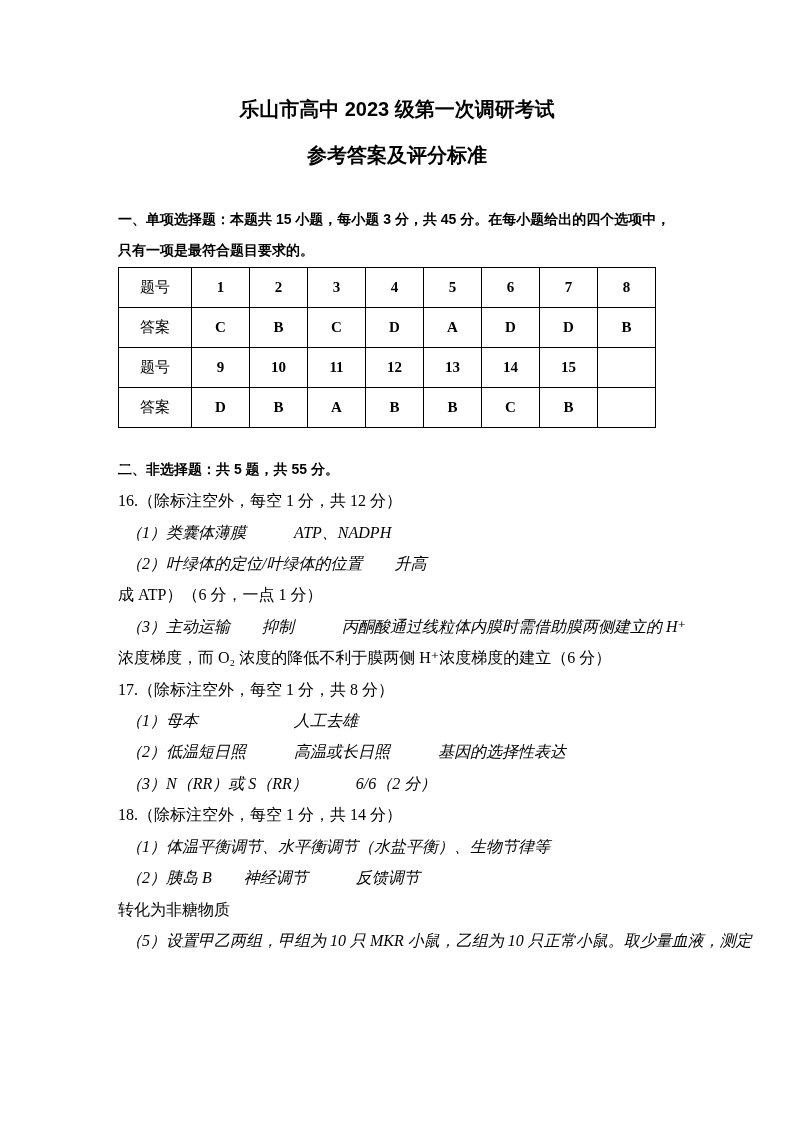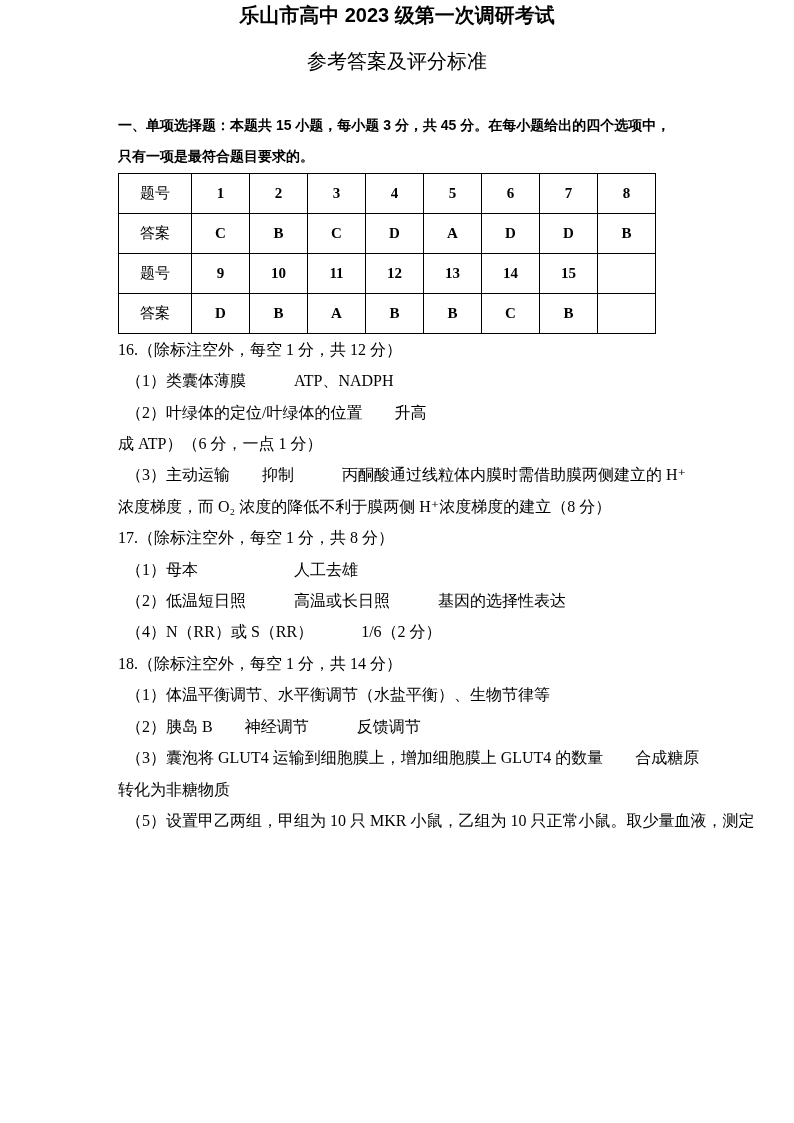--- a/index.html
+++ b/index.html
@@ -10,32 +10,33 @@
   .page {
     position: relative;
     width: 794px;
     height: 1123px;
     background: #ffffff;
     color: #000000;
     overflow: hidden;
     font-family: "Liberation Serif", "DejaVu Serif", serif;
   }
   .title-line1 {
+    padding-top: 94px;
     text-align: center;
     font-family: "Liberation Sans", "DejaVu Sans", sans-serif;
     font-weight: bold;
     font-size: 20px;
     line-height: 30px;
     white-space: nowrap;
   }
   .title-line2 {
     margin-top: 16px;
     text-align: center;
     font-family: "Liberation Sans", "DejaVu Sans", sans-serif;
-    font-weight: normal;
+    font-weight: bold;
     font-size: 20px;
     line-height: 30px;
     white-space: nowrap;
   }
   .content {
     margin-left: 118px;
     margin-right: 100px;
     margin-top: 16px;
   }
   .intro {
@@ -76,20 +77,21 @@
     line-height: 31.4px;
     white-space: nowrap;
   }
   .ans-line {
     font-size: 16px;
     line-height: 31.4px;
     white-space: nowrap;
   }
   .ans-line.ind {
     padding-left: 8px;
+    font-style: italic;
   }
 </style>
 </head>
 <body>
 
 <div class="page">
 
   <div class="title-line1">乐山市高中 2023 级第一次调研考试</div>
   <div class="title-line2">参考答案及评分标准</div>
 
@@ -142,34 +144,34 @@
         <td class="val">A</td>
         <td class="val">B</td>
         <td class="val">B</td>
         <td class="val">C</td>
         <td class="val">B</td>
         <td class="val"></td>
       </tr>
     </tbody>
       </table>
 
+    <div class="sec2-heading">二、非选择题：共 5 题，共 55 分。</div>
 
     <div>
       <div class="ans-line">16.（除标注空外，每空 1 分，共 12 分）</div>
       <div class="ans-line ind">（1）类囊体薄膜　　　ATP、NADPH</div>
       <div class="ans-line ind">（2）叶绿体的定位/叶绿体的位置　　升高</div>
       <div class="ans-line">成 ATP）（6 分，一点 1 分）</div>
       <div class="ans-line ind">（3）主动运输　　抑制　　　丙酮酸通过线粒体内膜时需借助膜两侧建立的 H⁺</div>
-      <div class="ans-line">浓度梯度，而 O₂ 浓度的降低不利于膜两侧 H⁺浓度梯度的建立（8 分）</div>
+      <div class="ans-line">浓度梯度，而 O₂ 浓度的降低不利于膜两侧 H⁺浓度梯度的建立（6 分）</div>
       <div class="ans-line">17.（除标注空外，每空 1 分，共 8 分）</div>
       <div class="ans-line ind">（1）母本　　　　　　人工去雄</div>
       <div class="ans-line ind">（2）低温短日照　　　高温或长日照　　　基因的选择性表达</div>
-      <div class="ans-line ind">（4）N（RR）或 S（RR）　　　1/6（2 分）</div>
+      <div class="ans-line ind">（3）N（RR）或 S（RR）　　　6/6（2 分）</div>
       <div class="ans-line">18.（除标注空外，每空 1 分，共 14 分）</div>
       <div class="ans-line ind">（1）体温平衡调节、水平衡调节（水盐平衡）、生物节律等</div>
       <div class="ans-line ind">（2）胰岛 B　　神经调节　　　反馈调节</div>
-      <div class="ans-line ind">（3）囊泡将 GLUT4 运输到细胞膜上，增加细胞膜上 GLUT4 的数量　　合成糖原</div>
       <div class="ans-line">转化为非糖物质</div>
       <div class="ans-line ind">（5）设置甲乙两组，甲组为 10 只 MKR 小鼠，乙组为 10 只正常小鼠。取少量血液，测定</div>
     </div>
 
   </div>
 </div>
 
 </body></html>

